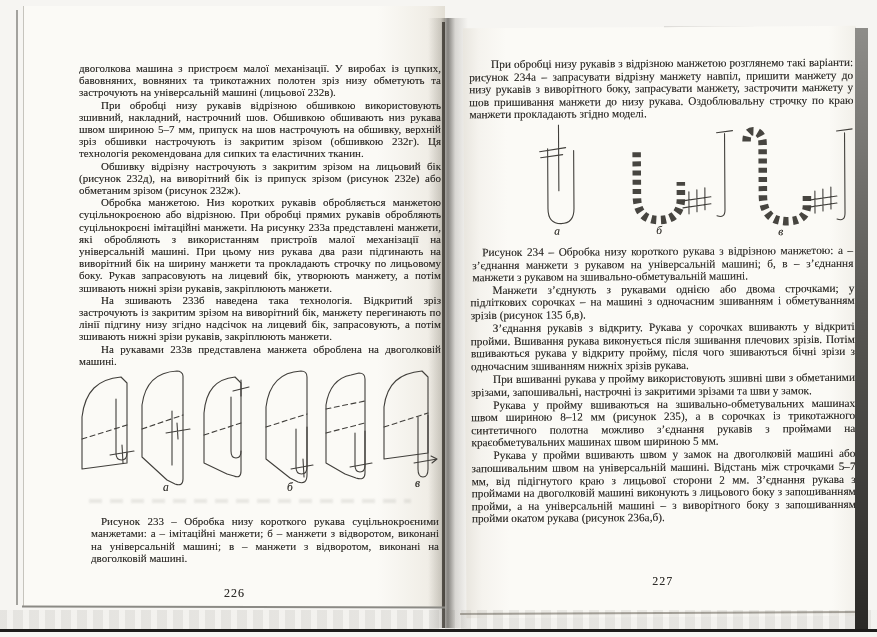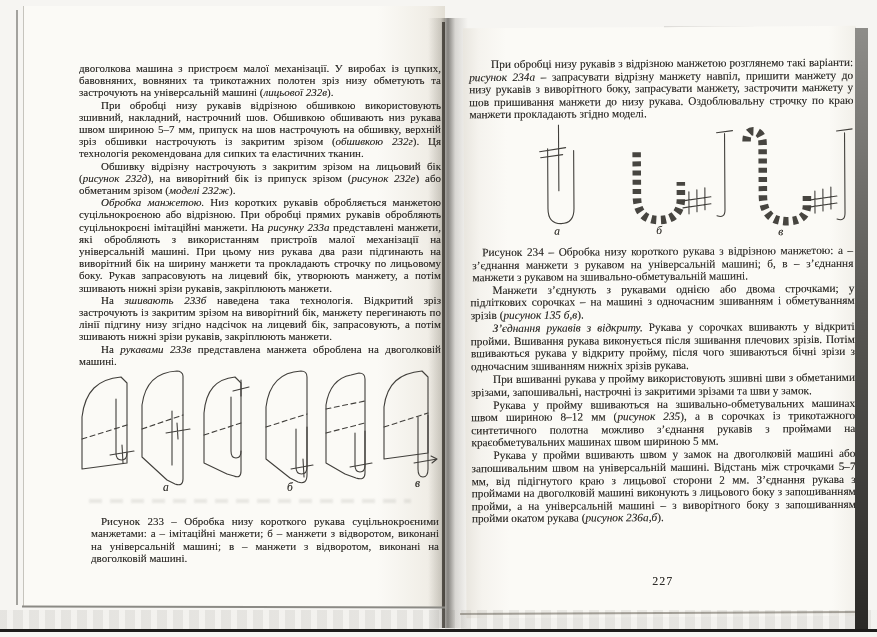--- a/index.html
+++ b/index.html
@@ -26,21 +26,21 @@
   .stack-band{position:absolute;left:0;top:610px;width:877px;height:19px;opacity:.45;
     background:repeating-linear-gradient(91deg,rgba(140,138,130,.35) 0 7px,rgba(200,198,190,.15) 7px 13px,rgba(120,118,110,.3) 13px 16px);}
   .bottom-line{position:absolute;left:0;top:629px;width:877px;height:3px;background:#1d1c1a;}
   
   .text-col{padding:56px 4px 0 55px;}
   .para{margin:0;font-size:11px;line-height:12.2px;text-align:justify;
         color:#2e2c29;text-shadow:0 0 .45px rgba(62,58,52,.55);}
   .para.indent{text-indent:22px;}
   .page-right .para{font-size:11.3px;line-height:12.6px;margin:0;padding:0 3px 0 6px;}
   .page-right .para + .para{margin-top:.5px;}
-  .it{font-style:italic;}
+  .it{}
   .caption{margin:8px 2px 0 12px;font-size:11px;line-height:12.4px;text-align:justify;
         text-indent:10px;text-shadow:0 0 .45px rgba(62,58,52,.5);}
   .page-right .caption{margin:3px 4px 0 8px;font-size:11.3px;line-height:12.6px;}
   .pagenum{position:absolute;left:0;right:0;text-align:center;font-size:12px;letter-spacing:1px;
         text-shadow:0 0 .4px rgba(62,58,52,.5);}
   .page-left .pagenum{top:580px;}
   .page-right .pagenum{top:547px;}
   
   .fig{position:relative;margin:2px 0 0 0;padding:0;}
   .fig233{height:138px;margin-left:0;}
@@ -59,21 +59,21 @@
 
 <div class="scan">
 
   <div class="edge-left"></div>
   <div class="edge-top-right"></div>
 
   <div class="page page-left">
     <div class="text-col">
       <p class="para"><span>двоголкова машина з пристроєм малої механізації. У виробах із цупких, бавовняних, вовняних та трикотажних полотен зріз низу обметують та застрочують на універсальній машині (</span><span class="it">лицьової 232в</span><span>).</span></p>
       <p class="para indent"><span>При обробці низу рукавів відрізною обшивкою використовують зшивний, накладний, настрочний шов. Обшивкою обшивають низ рукава швом шириною 5–7 мм, припуск на шов настрочують на обшивку, верхній зріз обшивки настрочують із закритим зрізом (</span><span class="it">обшивкою 232г</span><span>). Ця технологія рекомендована для сипких та еластичних тканин.</span></p>
-      <p class="para indent"><span>Обшивку відрізну настрочують з закритим зрізом на лицьовий бік (</span><span class="it">рисунок 232д</span><span>), на виворітний бік із припуск зрізом (</span><span class="it">рисунок 232е</span><span>) або обметаним зрізом (</span><span class="it">моделі 232ж</span><span>).</span></p>
+      <p class="para indent"><span>Обшивку відрізну настрочують з закритим зрізом на лицьовий бік (</span><span class="it">рисунок 232д</span><span>), на виворітний бік із припуск зрізом (</span><span class="it">рисунок 232е</span><span>) або обметаним зрізом (</span><span class="it">рисунок 232ж</span><span>).</span></p>
       <p class="para indent"><span class="it">Обробка манжетою.</span><span> Низ коротких рукавів обробляється манжетою суцільнокроєною або відрізною. При обробці прямих рукавів обробляють суцільнокроєні імітаційні манжети. На </span><span class="it">рисунку 233а</span><span> представлені манжети, які обробляють з використанням пристроїв малої механізації на універсальній машині. При цьому низ рукава два рази підгинають на виворітний бік на ширину манжети та прокладають строчку по лицьовому боку. Рукав запрасовують на лицевий бік, утворюють манжету, а потім зшивають нижні зрізи рукавів, закріплюють манжети.</span></p>
       <p class="para indent"><span>На </span><span class="it">зшивають 233б</span><span> наведена така технологія. Відкритий зріз застрочують із закритим зрізом на виворітний бік, манжету перегинають по лінії підгину низу згідно надсічок на лицевий бік, запрасовують, а потім зшивають нижні зрізи рукавів, закріплюють манжети.</span></p>
       <p class="para indent"><span>На </span><span class="it">рукавами 233в</span><span> представлена манжета оброблена на двоголковій машині.</span></p>
 
       <figure class="fig fig233">
         <svg width="363" height="124" viewBox="0 0 363 124">
 
           <g transform="translate(0,6)">
             <path class="ln" d="M3,94 L3,42 C6,16 19,4 42,2 L48,8 L48,88 L3,94"></path>
             <path class="ln dash" d="M3,64 L48,50"></path>
@@ -117,20 +117,21 @@
           </g>
         </svg>
         <span class="flabel" style="left:84px;top:112px">а</span>
         <span class="flabel" style="left:208px;top:112px">б</span>
         <span class="flabel" style="left:336px;top:108px">в</span>
         <div class="smudge" style="position:absolute;left:0;right:0;top:126px"></div>
       </figure>
 
       <p class="caption">Рисунок 233 – Обробка низу короткого рукава суцільнокроєними манжетами: а – імітаційні манжети; б – манжети з відворотом, виконані на універсальній машині; в – манжети з відворотом, виконані на двоголковій машині.</p>
     </div>
+    <div class="pagenum">226</div>
   </div>
 
   <div class="gutter"></div>
   <div class="gutter-core"></div>
 
   <div class="page page-right">
     <div style="padding-top:30px">
       <p class="para indent"><span>При обробці низу рукавів з відрізною манжетою розглянемо такі варіанти: </span><span class="it">рисунок 234а</span><span> – запрасувати відрізну манжету навпіл, пришити манжету до низу рукавів з виворітного боку, запрасувати манжету, застрочити манжету у шов пришивання манжети до низу рукава. Оздоблювальну строчку по краю манжети прокладають згідно моделі.</span></p>
 
       <figure class="fig fig234">

